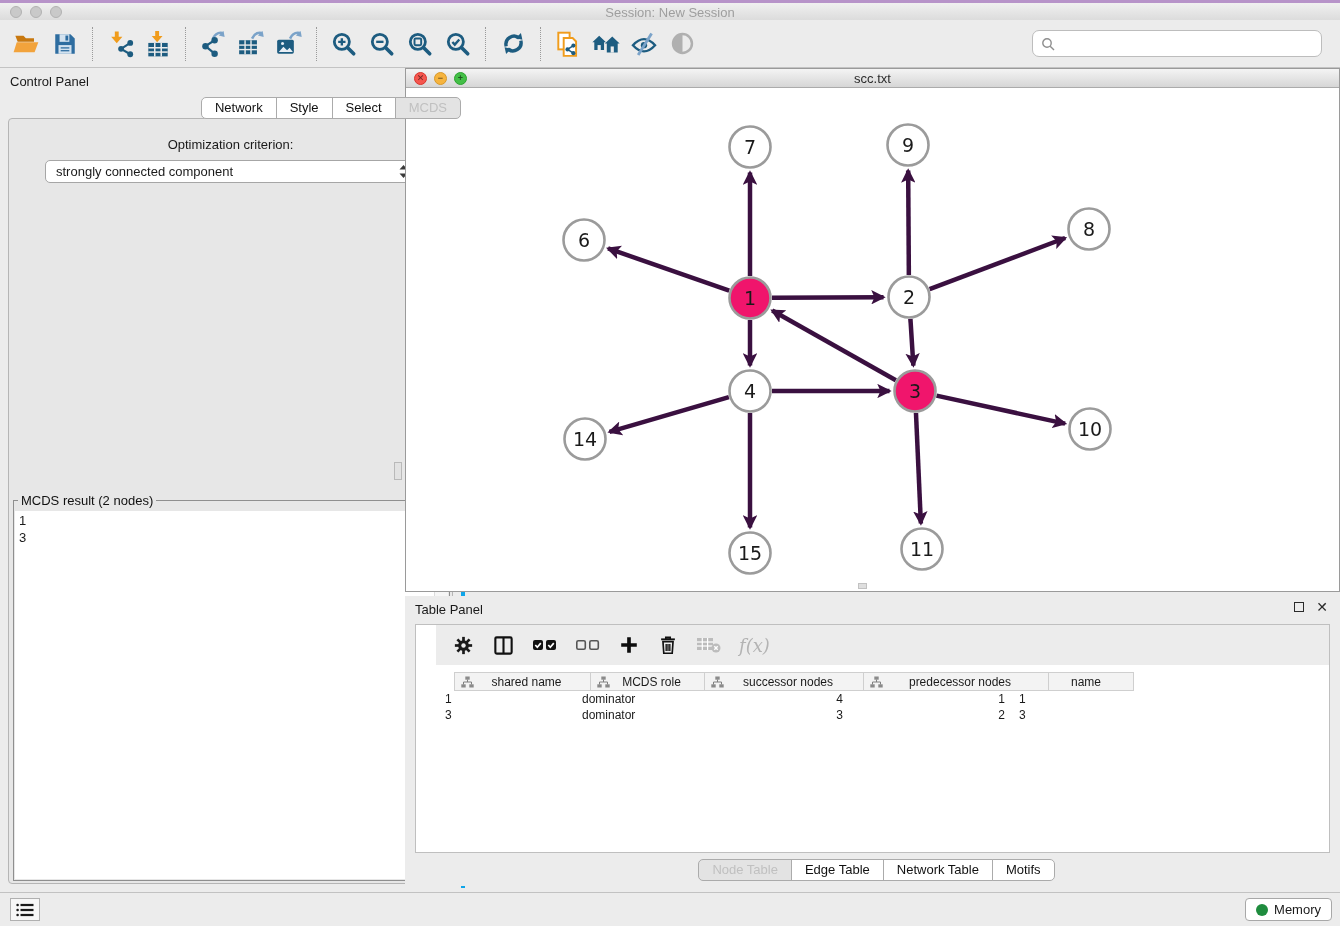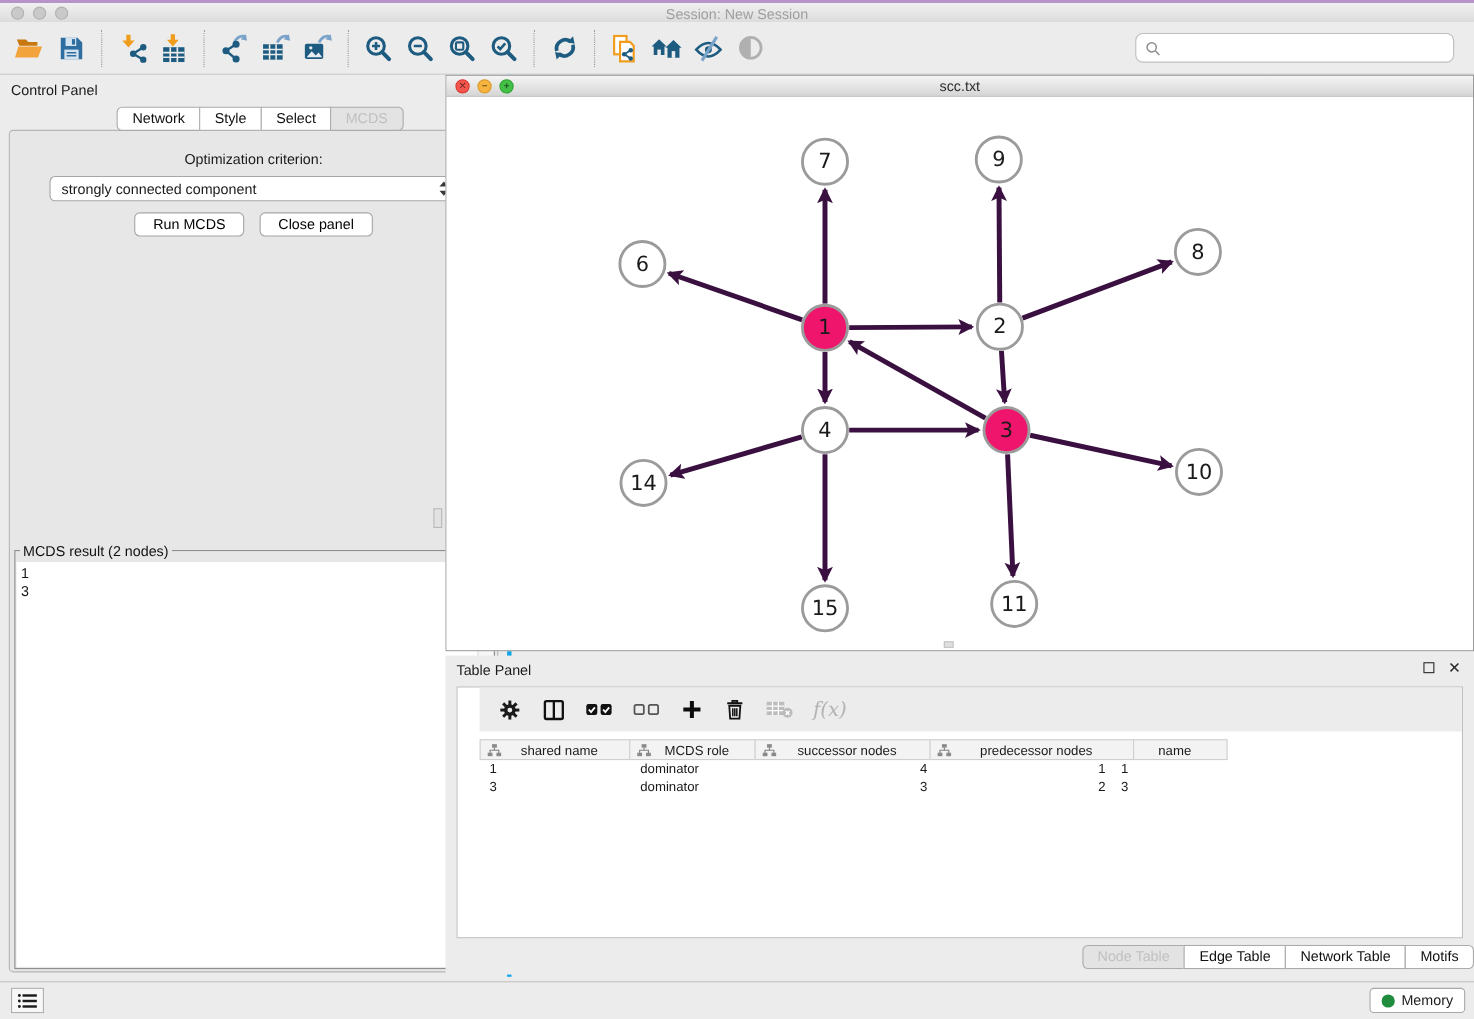--- a/index.html
+++ b/index.html
@@ -33,21 +33,21 @@
   .panel-icons { position:absolute; right:12px; top:6px; display:flex; gap:12px; align-items:center; }
   .ic-float { width:10px; height:10px; border:1.6px solid #2a2a2a; display:inline-block; }
   .ic-close { font-size:14px; font-weight:bold; color:#2a2a2a; line-height:10px; }
 
   .tabgroup { display:inline-flex; }
   .tab { background:#fff; border:1px solid #ababab; padding:2px 13px 3px; font-size:13px;
     color:#111; margin-left:-1px; white-space:nowrap; }
   .tab:first-child { border-radius:5px 0 0 5px; margin-left:0; }
   .tab:last-child { border-radius:0 5px 5px 0; }
   .tab.selected { background:#e3e3e3; color:#c0c0c0; }
-  .ctl-tabs { position:absolute; left:12px; right:0; top:29px; text-align:center; z-index:2; }
+  .ctl-tabs { position:absolute; left:12px; right:0; top:29px; text-align:right; z-index:2; }
 
   .ctl-box { position:absolute; left:8px; right:8px; top:50px; bottom:4px; background:#e7e7e7;
     border:1px solid #b5b5b5; border-radius:4px; }
   .opt-label { position:absolute; left:0; right:0; top:18px; text-align:center; font-size:13px; }
   .criterion { position:absolute; left:36px; right:36px; top:41px; height:23px; background:#fff;
     border:1px solid #a6a6a6; border-radius:5px; display:flex; align-items:center; padding:0 6px 0 10px;
     font-size:13px; }
   .criterion .val { flex:1; }
   .buttons-row { position:absolute; left:0; right:0; top:74px; display:flex; justify-content:center; gap:14px; }
   .btn { background:#fff; border:1px solid #a6a6a6; border-radius:5px; font-size:13px; padding:2px 16px 3px; }
@@ -74,31 +74,31 @@
   .net-canvas { position:relative; width:933px; height:503px; background:#fff; }
   .canvas-grip { position:absolute; left:452px; bottom:2px; width:9px; height:6px; background:#dfdfdf; border:1px solid #c2c2c2; }
   .divider-handle { position:absolute; left:394px; top:462px; width:8px; height:18px; background:#e2e2e2; border:1px solid #b9b9b9; z-index:3; }
 
   
   .table-panel { position:absolute; left:405px; top:596px; width:935px; height:290px; background:#ececec; }
   .tp-content { position:absolute; left:10px; right:10px; top:28px; bottom:33px; background:#fff; border:1px solid #bfbfbf;padding-left:20px; }
   .tp-toolbar { height:40px; background:#ececec; display:flex; align-items:center; gap:17px; padding-left:16px; }
   .tp-tbtn { display:flex; align-items:center; justify-content:center; }
   .fx-label { font-family:"DejaVu Serif","Liberation Serif",serif; font-style:italic; font-size:18px; color:#b3b3b3; }
-  .tbl-header { display:flex; margin-top:7px; margin-left:0; }
+  .tbl-header { display:flex; margin-top:7px; margin-left:18px; }
   .th { height:19px; background:#f3f3f3; border:1px solid #cfcfcf; margin-left:-1px; display:flex;
     align-items:center; font-size:12px; padding:0 4px; }
   .th:first-child { margin-left:0; }
   .th svg { margin:0 3px 0 2px; flex:none; }
   .th span { flex:1; text-align:center; padding-right:10px; }
   .tbl-body { margin-left:2px; }
   .tr { display:flex; height:16px; font-size:12px; align-items:center; }
   .td { padding:0 7px; overflow:hidden; white-space:nowrap; }
   .td.right { text-align:right; }
-  .tp-tabs { position:absolute; left:8px; right:0; bottom:5px; text-align:right; }
+  .tp-tabs { position:absolute; left:8px; right:0; bottom:5px; text-align:center; }
 
   
   .statusbar { position:absolute; left:0; bottom:0; width:100%; height:34px; background:#ececec;
     border-top:1px solid #c2c2c2; }
   .list-btn { position:absolute; left:10px; top:5px; width:30px; height:23px; background:#f7f7f7;
     border:1px solid #b0b0b0; display:flex; align-items:center; justify-content:center; }
   .memory-btn { position:absolute; right:8px; top:5px; height:23px; background:#fff; border:1px solid #a8a8a8;
     border-radius:4px; display:flex; align-items:center; gap:6px; padding:0 10px; font-size:13px; }
   .mem-dot { width:12px; height:12px; border-radius:50%; background:#1f8c3e; }
 </style>
@@ -293,24 +293,20 @@
         </span>
     </div>
     <div class="ctl-box">
       <div class="opt-label">Optimization criterion:</div>
       <div class="criterion">
         <span class="val">strongly connected component</span>
         <svg width="11" height="15" viewBox="0 0 11 15">
           <path d="M5.5 1 L9.5 5.6 H1.5 z" fill="#3a3a3a"></path>
           <path d="M5.5 14 L1.5 9.4 h8 z" fill="#3a3a3a"></path>
         </svg>
-      </div>
-      <div class="buttons-row">
-        <button class="btn">Run MCDS</button>
-        <button class="btn">Close panel</button>
       </div>
       <fieldset class="resultbox">
         <legend>MCDS result (2 nodes)</legend>
         <div class="result-area">
           <div class="result-lines">
               <div>1</div>
               <div>3</div>
             </div>
           <div class="result-scroll"></div>
         </div>

